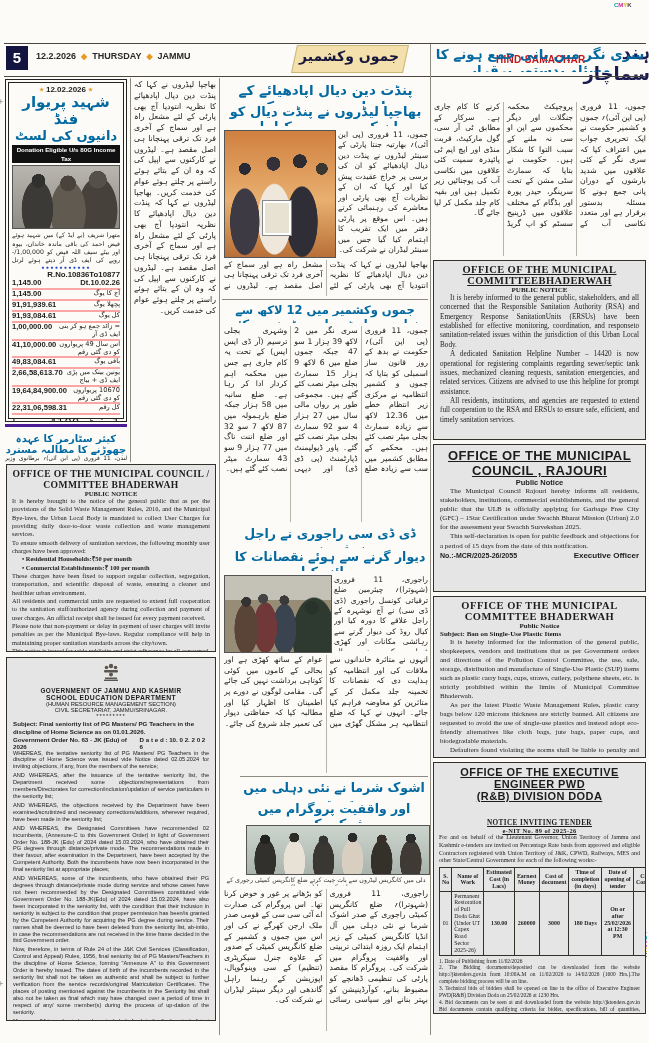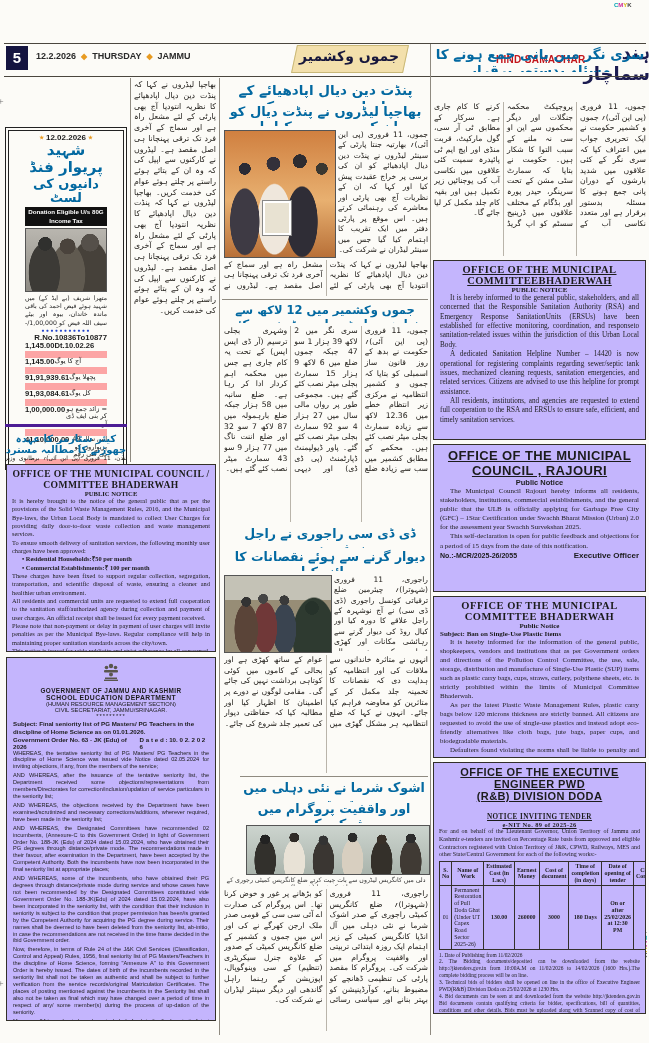--- a/index.html
+++ b/index.html
@@ -7,21 +7,21 @@
   .abs{position:absolute;}
   .ur{direction:rtl;font-family:"DejaVu Sans",sans-serif;}
   .just{text-align:justify;}
   .clip{overflow:hidden;}
   .uhl{direction:rtl;text-align:center;font-weight:bold;font-family:"DejaVu Sans",sans-serif;color:#0369a1;}
   .cols2{column-count:2;column-gap:7px;column-rule:1px solid #b9b4aa;}
   .cols3{column-count:3;column-gap:7px;column-rule:1px solid #b9b4aa;}
   .ubody{font-size:8px;line-height:1.38;color:#23201c;}
   .vrule{border-left:1px solid #8f8a80;width:0;}
   .hrule{border-top:1px solid #4a463e;height:0;}
-  .noticebox{border:1px solid #33302a;background:#c4b5fd;}
+  .noticebox{border:1px solid #33302a;background:#e5e5e5;}
   .ntitle{font-weight:bold;text-align:center;text-decoration:underline;letter-spacing:.4px;}
   .nsub{font-weight:bold;text-align:center;}
   .nbody{font-size:7.2px;line-height:1.3;text-align:justify;}
   .nfoot{display:flex;justify-content:space-between;align-items:flex-start;font-size:7px;}
   .nfoot .sig{font-weight:bold;text-align:right;line-height:1.35;}
   .nfoot .ref{font-weight:bold;line-height:1.45;}
   .photo{background:#a8a49c;border:1px solid #555;}
   .photo-ad{background:
     radial-gradient(circle 7px at 24% 24%,#30302e 97%,transparent),
     radial-gradient(circle 8px at 52% 28%,#4a433c 97%,transparent),
@@ -56,21 +56,21 @@
     radial-gradient(circle 5px at 58% 24%,#2a2a2a 97%,transparent),
     radial-gradient(circle 5px at 74% 28%,#383028 97%,transparent),
     radial-gradient(circle 5px at 90% 26%,#2c2c2c 97%,transparent),
     radial-gradient(ellipse 11px 22px at 10% 72%,#32302c 96%,transparent),
     radial-gradient(ellipse 11px 22px at 26% 74%,#e8e2d6 96%,transparent),
     radial-gradient(ellipse 11px 22px at 42% 74%,#3a3632 96%,transparent),
     radial-gradient(ellipse 11px 22px at 58% 72%,#d8cfc0 96%,transparent),
     radial-gradient(ellipse 11px 22px at 74% 74%,#34302a 96%,transparent),
     radial-gradient(ellipse 11px 22px at 90% 74%,#403a34 96%,transparent),
     linear-gradient(#ccd4ce,#aab4ac);}
-  .adrow{display:flex;justify-content:flex-start;border-bottom:7px solid #fca5a5;font-size:7.6px;line-height:1.18;}
+  .adrow{display:flex;justify-content:space-between;border-bottom:2px solid #fca5a5;font-size:7.6px;line-height:1.18;}
   .adrow .val{font-weight:bold;font-family:"Liberation Sans",sans-serif;}
   .adrow .lbl{direction:rtl;font-family:"DejaVu Sans",sans-serif;font-size:6.6px;text-align:right;}
   .adnote{font-size:12px;line-height:1.35;direction:rtl;text-align:right;font-family:"DejaVu Sans",sans-serif;}
   .tbl{border-collapse:collapse;width:100%;font-family:"Liberation Serif",serif;}
   .tbl th,.tbl td{border:1px solid #33302a;font-size:5.9px;line-height:1.15;padding:1px 2px;text-align:center;}
   .tbl th{font-weight:bold;}
   .cmyk-c{color:#00a3b4}.cmyk-m{color:#cc2a96}.cmyk-y{color:#d8b400}.cmyk-k{color:#444}
   .dateline-dot{color:#e89b22;font-size:8px;}
 </style>
 </head>
@@ -93,21 +93,21 @@
     <div class="abs uhl" style="left:290px;top:3px;width:110px;font-size:14px;color:#17173c;">جموں وکشمیر</div>
     <div class="abs" style="left:492px;top:9px;font-size:10px;font-weight:bold;color:#c3161c;font-family:'Liberation Sans',sans-serif;letter-spacing:.3px;">HIND SAMACHAR</div>
     <div class="abs ur" style="left:560px;top:-3px;width:86px;font-size:18px;font-weight:bold;color:#1b1b50;text-align:right;">ہند سماچار</div>
   </div>
   <div class="abs hrule" style="left:4px;top:76px;width:642px;"></div>
 
   <div class="abs vrule" style="left:219px;top:78px;height:957px;"></div>
   <div class="abs vrule" style="left:430px;top:44px;height:991px;"></div>
   <div class="abs vrule" style="left:130px;top:78px;height:384px;"></div>
 
-  <div class="abs clip" style="left:5px;top:79px;width:122px;height:343px;border:1px solid #222;outline:1px solid #222;outline-offset:-4px;padding:5px 19px;box-sizing:border-box;margin-top:48px;">
+  <div class="abs clip" style="left:5px;top:79px;width:122px;height:343px;border:1px solid #222;outline:1px solid #222;outline-offset:-4px;padding:5px 6px;box-sizing:border-box;">
     <div style="text-align:center;font-size:8px;font-weight:bold;font-family:'Liberation Sans',sans-serif;"><span class="dateline-dot">٭</span> <span>12.02.2026</span> <span class="dateline-dot">٭</span></div>
     <div class="uhl" style="font-size:15px;line-height:1.15;">شہید پریوار فنڈ</div>
     <div class="uhl" style="font-size:13px;line-height:1.1;">دانیوں کی لسٹ</div>
     <div style="margin-top:2px;background:#111;color:#fff;text-align:center;font-size:6.2px;font-weight:bold;line-height:1.5;font-family:'Liberation Sans',sans-serif;">Donation Eligible U/s 80G Income Tax</div>
     <div class="photo photo-ad" style="margin-top:2px;height:62px;"></div>
     <div class="ur just clip" style="margin-top:2px;font-size:6.2px;line-height:1.35;height:34px;">متھرا شریف (بے ایڈ کے) میں شہید ہوئے فیض احمد کی باقی ماندہ خاندان، بیوہ اور بیٹے سیف اللہ فیض کو 1,00,000/- روپے کی ایف ڈی آر دیتے ہوئے لرتل منتظمین رام یا مسلہ۔</div>
     <div style="text-align:center;color:#2244cc;font-size:5px;letter-spacing:1.5px;line-height:1;">●●●●●●●●●●●</div>
     <div style="text-align:right;font-size:7.8px;font-weight:bold;font-family:'Liberation Sans',sans-serif;">R.No.10836To10877</div>
     <div class="adrow">
         <span class="val">1,145.00</span>
@@ -269,21 +269,21 @@
     <div style="font-size:7px;font-weight:bold;">Subject: Ban on Single-Use Plastic Items</div>
     <div class="nbody" style="font-size:6.9px;text-indent:10px;">It is hereby informed for the information of the general public, shopkeepers, vendors and institutions that as per Government orders and directions of the Pollution Control Committee, the use, sale, storage, distribution and manufacture of Single-Use Plastic (SUP) items such as plastic carry bags, cups, straws, cutlery, polythene sheets, etc. is strictly prohibited within the limits of Municipal Committee Bhaderwah.</div>
     <div class="nbody" style="font-size:6.9px;text-indent:10px;">As per the latest Plastic Waste Management Rules, plastic carry bags below 120 microns thickness are strictly banned. All citizens are requested to avoid the use of single-use plastics and instead adopt eco-friendly alternatives like cloth bags, jute bags, paper cups, and biodegradable materials.</div>
     <div class="nbody" style="font-size:6.9px;text-indent:10px;">Defaulters found violating the norms shall be liable to penalty and legal action as per rules.</div>
 
   </div>
 
   <div class="abs noticebox clip" style="left:433px;top:762px;width:213px;height:252px;padding:3px 5px;box-sizing:border-box;">
     <div class="ntitle" style="font-size:11px;font-family:'Liberation Sans',sans-serif;">OFFICE OF THE EXECUTIVE ENGINEER PWD</div>
     <div class="ntitle" style="font-size:11px;font-family:'Liberation Sans',sans-serif;">(R&amp;B) DIVISION DODA</div>
-    <div class="ntitle" style="font-size:7.2px;margin-top:11px;">NOTICE INVITING TENDER</div>
+    <div class="ntitle" style="font-size:7.2px;margin-top:17px;">NOTICE INVITING TENDER</div>
     <div class="ntitle" style="font-size:6.4px;">e-NIT No. 89 of 2025-26</div>
     <div class="nbody" style="font-size:6px;">For and on behalf of the Lieutenant Governor, Union Territory of Jammu and Kashmir e-tenders are invited on Percentage Rate basis from approved and eligible Contractors registered with Union Territory of J&amp;K, CPWD, Railways, MES and other State/Central Government for each of the following works:-</div>
     <table class="tbl" style="margin-top:2px;">
       <tbody>
           <tr>
         <th>S. No</th>
         <th style="width:32%;">Name of Work</th>
         <th>Estimated Cost (in Lacs)</th>
         <th>Earnest Money</th>
         <th>Cost of document</th>

